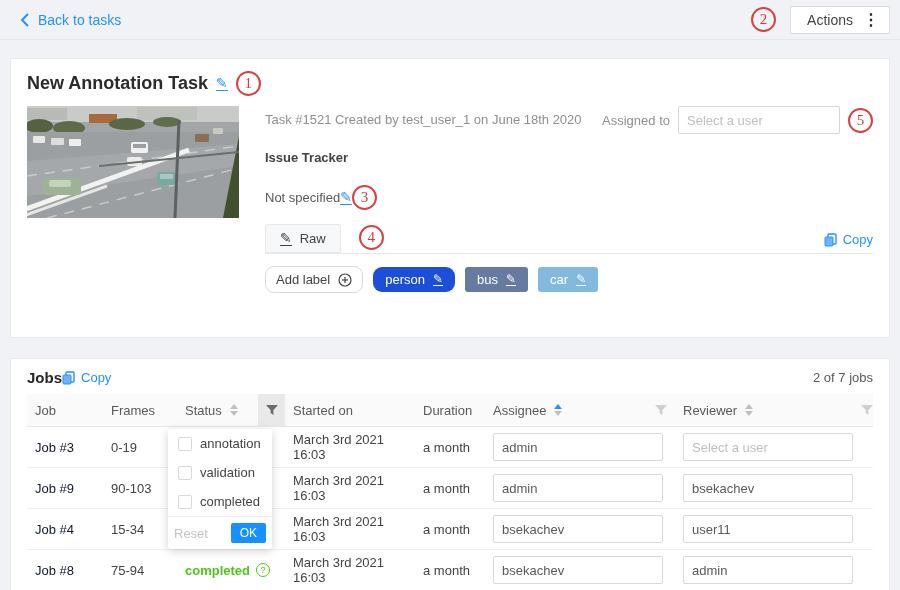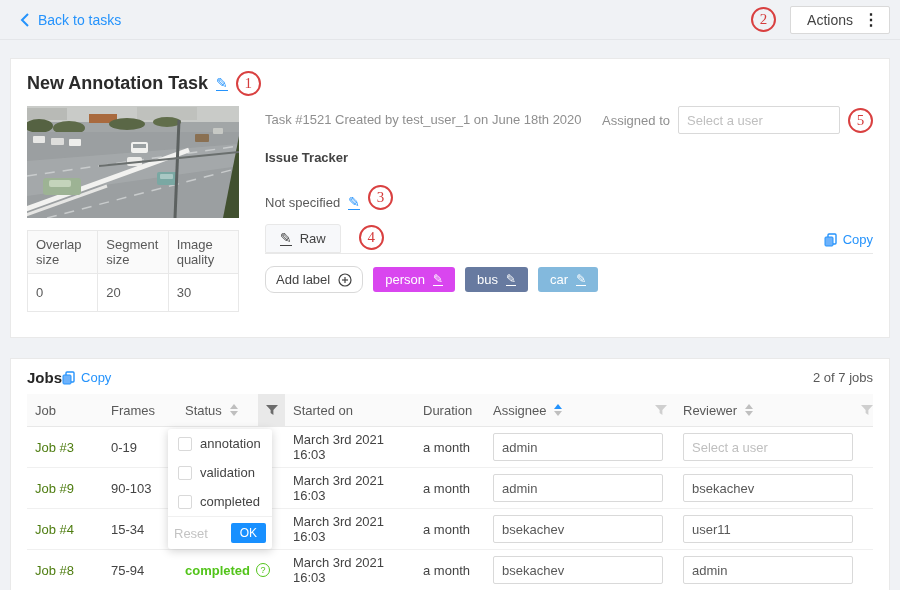--- a/index.html
+++ b/index.html
@@ -42,51 +42,51 @@
   .meta-row { display:flex; align-items:flex-start; justify-content:space-between; }
   .meta-text { color:#8f8f8f; font-size:13px; padding-top:6px; }
   .assigned { display:flex; align-items:center; gap:8px; }
   .assigned-label { color:#8f8f8f; }
   .assigned input { width:162px; height:28px; border:1px solid #d9d9d9; border-radius:2px;
     padding:0 8px; font-size:13px; color:#595959; font-family:inherit; }
   input::placeholder { color:#bfbfbf; }
 
   .issue-block { margin-top:16px; }
   .issue-title { font-weight:700; color:#434343; margin-bottom:20px; }
-  .issue-value { display:flex; align-items:flex-end; gap:8px; color:#595959; }
+  .issue-value { display:flex; align-items:center; color:#595959; }
 
   .tabs-wrap { margin-top:14px; }
   .tabs-bar { display:flex; align-items:flex-end; border-bottom:1px solid #e8e8e8; position:relative; }
   .tab { display:flex; align-items:center; gap:8px; padding:6px 14px; border:1px solid #e8e8e8;
     border-radius:3px 3px 0 0; cursor:pointer; color:#434343; background:#f7f8fa; margin-right:2px; }
   .tab.active { background:#fff; border-bottom:1px solid #fff; margin-bottom:-1px; }
   .tab .pencil { color:#434343; border-bottom-color:#434343; }
   .tabs-bar .ann { margin-left:16px; margin-bottom:3px; }
   .copy-link { margin-left:auto; display:flex; align-items:center; gap:6px; color:#2593fc;
     cursor:pointer; padding-bottom:6px; font-size:13px; }
   .tab-body { padding:12px 0; display:flex; align-items:center; }
   .add-label { display:flex; align-items:center; gap:8px; background:#fff; border:1px solid #d9d9d9;
     border-radius:9px; padding:5px 10px; font-size:13px; color:#434343; cursor:pointer; }
   .chip { color:#fff; border-radius:3px; padding:5px 12px; margin-left:10px; font-size:13px;
     display:flex; align-items:center; gap:8px; cursor:pointer; }
   .chip .pencil { color:#fff; border-bottom-color:#fff; font-size:12px; }
-  .chip-person { background:#d946ef; }
+  .chip-person { background:#1d4ed8;border-radius:9px; }
   .chip-bus    { background:#677aa0; }
   .chip-car    { background:#83b9dd; }
 
   
   .jobs-header { display:flex; align-items:center; padding-bottom:8px; }
   .jobs-title { font-size:15px; font-weight:700; color:#262626; }
   .jobs-count { margin-left:auto; color:#595959; }
   table.jobs { width:100%; border-collapse:collapse; table-layout:fixed; }
   table.jobs th { background:#fafafa; font-weight:400; color:#595959; text-align:left; height:32px;
     padding:0; border-bottom:1px solid #e8e8e8; overflow:hidden; }
   .th-inner { display:flex; align-items:center; height:32px; padding-left:8px; gap:6px; }
   table.jobs td { height:41px; border-bottom:1px solid #f0f0f0; padding:0 8px 0 8px; color:#434343; overflow:hidden; }
-  .job-link { color:#4d7c0f; cursor:pointer; text-decoration:none; }
+  .job-link { color:#0f172a; cursor:pointer; text-decoration:none; }
   .sorter { display:flex; flex-direction:column; gap:2px; margin-left:2px; }
   .c-up { width:0; height:0; border-left:4px solid transparent; border-right:4px solid transparent;
     border-bottom:5px solid #bfbfbf; }
   .c-down { width:0; height:0; border-left:4px solid transparent; border-right:4px solid transparent;
     border-top:5px solid #bfbfbf; }
   .c-up.active { border-bottom-color:#2593fc; }
   .funnel-box { margin-left:auto; width:27px; height:32px; background:#e9e9e9;
     display:flex; align-items:center; justify-content:center; cursor:pointer; }
   .funnel-plain { margin-left:auto; margin-right:8px; cursor:pointer; display:flex; align-items:center; }
   .cell-input { width:100%; max-width:170px; height:28px; border:1px solid #d9d9d9; border-radius:2px;
@@ -161,34 +161,20 @@
         <rect x="22" y="74" width="22" height="7" rx="2" fill="#c4d4bb"></rect>
         <rect x="130" y="66" width="21" height="13" rx="2" fill="#7aa8a3"></rect>
         <rect x="133" y="68" width="13" height="5" rx="1" fill="#a9c8c4"></rect>
         <rect x="168" y="28" width="14" height="8" rx="1" fill="#8a7052"></rect>
         <rect x="186" y="22" width="10" height="6" rx="1" fill="#c7c9c5"></rect>
         <polygon points="212,30 196,112 212,112" fill="#41502f"></polygon>
         <line x1="152" y1="14" x2="148" y2="112" stroke="#5c6160" stroke-width="3"></line>
         <line x1="72" y1="60" x2="212" y2="46" stroke="#6a6f6e" stroke-width="2"></line>
       </svg>
 
-      <table class="params">
-        <tbody>
-            <tr>
-          <th>Overlap size</th>
-          <th>Segment size</th>
-          <th>Image quality</th>
-        </tr>
-        <tr>
-          <td>0</td>
-          <td>20</td>
-          <td>30</td>
-        </tr>
-      </tbody>
-        </table>
     </div>
 
     <div class="right-col">
       <div class="meta-row">
         <span class="meta-text">Task #1521 Created by test_user_1 on June 18th 2020</span>
         <div class="assigned">
           <span class="assigned-label">Assigned to</span>
           <input placeholder="Select a user" style="">
           <span class="ann">5</span>
         </div>

